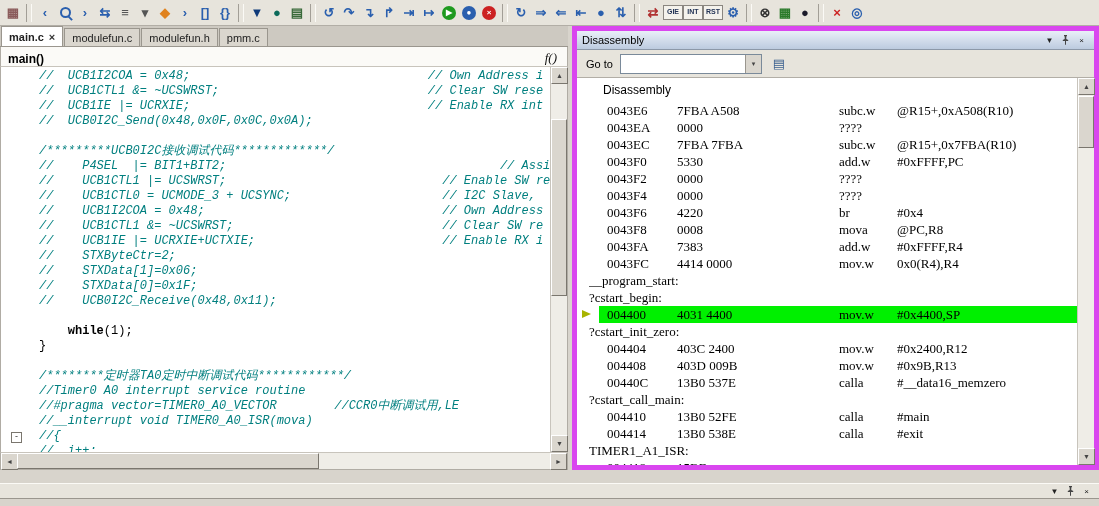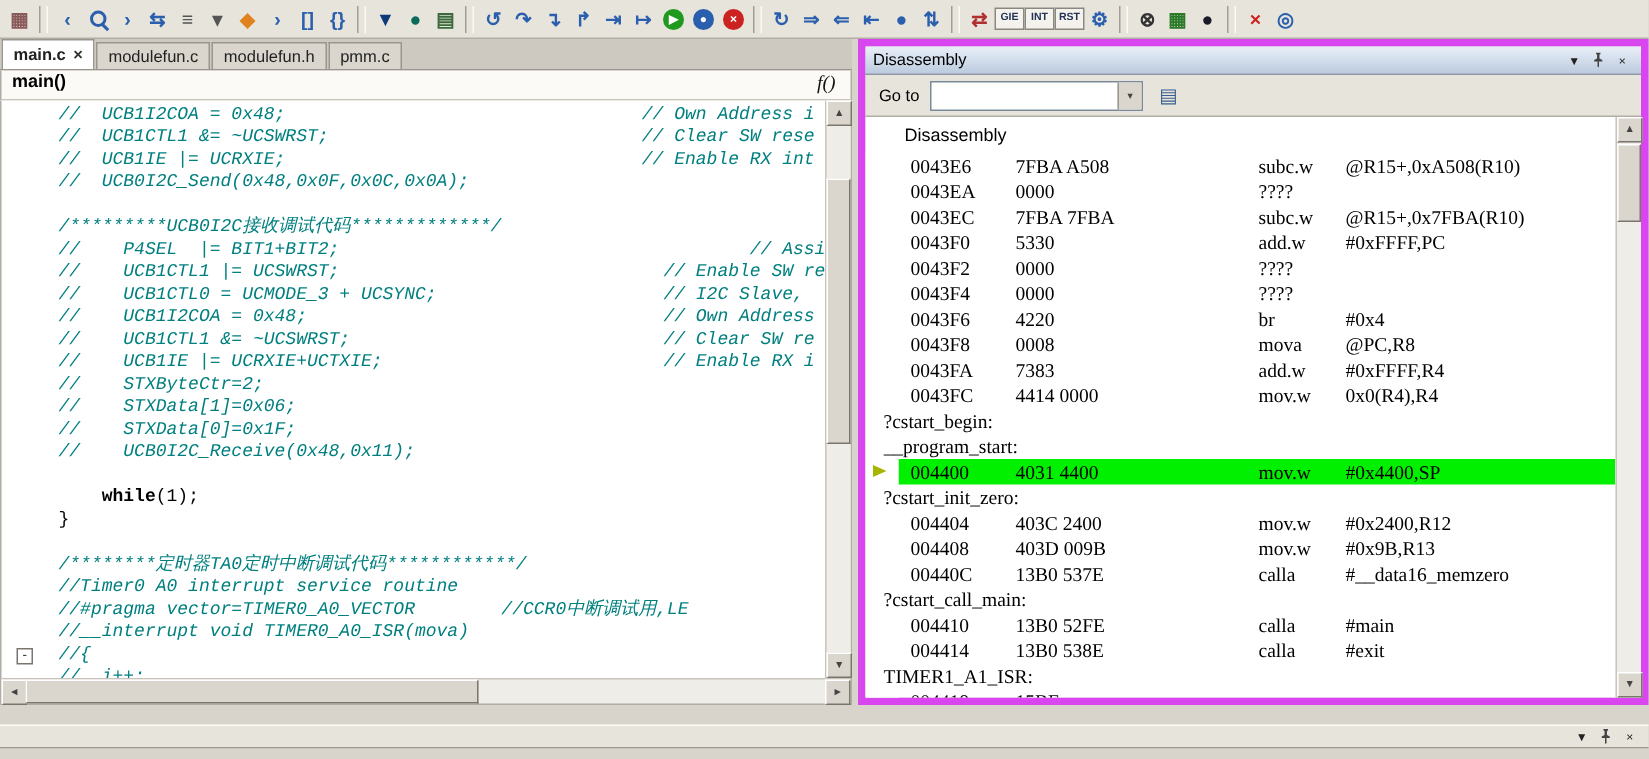--- a/index.html
+++ b/index.html
@@ -21,21 +21,21 @@
   .splitter{width:4px;flex:none;background:#D8D4CC}
   .right-pane{flex:1;display:flex;flex-direction:column;border:5px solid #d946ef;min-width:0}
 
   
   .tabbar{height:20px;background:#CDC9C1;display:flex;align-items:flex-end;padding-left:1px;border-bottom:1px solid #9A968E;flex:none}
   .tab{height:17px;padding:0 7px;display:flex;align-items:center;gap:5px;font-size:11px;background:#DAD6CE;border:1px solid #9A968E;border-bottom:none;margin-right:1px;color:#222;white-space:nowrap}
   .tab.active{background:#FFFFFF;font-weight:bold;height:19px}
   .tab-close{font-size:11px;font-weight:bold;color:#333;line-height:10px}
 
   
-  .funcbar{height:19px;background:#FBFAF7;border-left:1px solid #B0ACA4;border-right:1px solid #B0ACA4;border-bottom:1px solid #C8C4BC;display:flex;align-items:flex-start;justify-content:space-between;padding:0 7px;font-size:12px;flex:none}
+  .funcbar{height:19px;background:#FBFAF7;border-left:1px solid #B0ACA4;border-right:1px solid #B0ACA4;border-bottom:1px solid #C8C4BC;display:flex;align-items:flex-end;justify-content:space-between;padding:0 7px;font-size:12px;flex:none}
   .func-title{font-weight:bold}
   .fx-btn{font-family:"Liberation Serif",serif;font-style:italic;font-size:13px;padding:0 3px;color:#111}
 
   
   .editor-zone{flex:1;display:flex;min-height:0;border-left:1px solid #B0ACA4;border-right:1px solid #B0ACA4;background:#fff}
   .editor{flex:1;overflow:hidden;padding-top:2px;min-width:0}
   .line{height:15px;line-height:15px;display:flex;white-space:pre;font-family:"Liberation Mono","DejaVu Sans Mono",monospace;font-size:12px}
   .gutter{width:26px;flex:none;position:relative}
   .fold-box{position:absolute;left:10px;top:3px;width:9px;height:9px;border:1px solid #7A766E;background:#fff;font-size:9px;line-height:7px;text-align:center;color:#333;font-family:"Liberation Sans",sans-serif}
   .codetext{white-space:pre;padding-left:12px}
@@ -315,22 +315,22 @@
               <div class="dis-row"><span class="dis-margin"></span><span class="dis-content"><span class="col-addr">0043E6</span><span class="col-bytes">7FBA A508</span><span class="col-mn">subc.w</span><span class="col-op">@R15+,0xA508(R10)</span></span></div>
               <div class="dis-row"><span class="dis-margin"></span><span class="dis-content"><span class="col-addr">0043EA</span><span class="col-bytes">0000</span><span class="col-mn">????</span><span class="col-op"></span></span></div>
               <div class="dis-row"><span class="dis-margin"></span><span class="dis-content"><span class="col-addr">0043EC</span><span class="col-bytes">7FBA 7FBA</span><span class="col-mn">subc.w</span><span class="col-op">@R15+,0x7FBA(R10)</span></span></div>
               <div class="dis-row"><span class="dis-margin"></span><span class="dis-content"><span class="col-addr">0043F0</span><span class="col-bytes">5330</span><span class="col-mn">add.w</span><span class="col-op">#0xFFFF,PC</span></span></div>
               <div class="dis-row"><span class="dis-margin"></span><span class="dis-content"><span class="col-addr">0043F2</span><span class="col-bytes">0000</span><span class="col-mn">????</span><span class="col-op"></span></span></div>
               <div class="dis-row"><span class="dis-margin"></span><span class="dis-content"><span class="col-addr">0043F4</span><span class="col-bytes">0000</span><span class="col-mn">????</span><span class="col-op"></span></span></div>
               <div class="dis-row"><span class="dis-margin"></span><span class="dis-content"><span class="col-addr">0043F6</span><span class="col-bytes">4220</span><span class="col-mn">br</span><span class="col-op">#0x4</span></span></div>
               <div class="dis-row"><span class="dis-margin"></span><span class="dis-content"><span class="col-addr">0043F8</span><span class="col-bytes">0008</span><span class="col-mn">mova</span><span class="col-op">@PC,R8</span></span></div>
               <div class="dis-row"><span class="dis-margin"></span><span class="dis-content"><span class="col-addr">0043FA</span><span class="col-bytes">7383</span><span class="col-mn">add.w</span><span class="col-op">#0xFFFF,R4</span></span></div>
               <div class="dis-row"><span class="dis-margin"></span><span class="dis-content"><span class="col-addr">0043FC</span><span class="col-bytes">4414 0000</span><span class="col-mn">mov.w</span><span class="col-op">0x0(R4),R4</span></span></div>
+              <div class="dis-row label"><span class="dis-margin"></span><span class="dis-content"><span class="dis-label">__program_start:</span></span></div>
               <div class="dis-row label"><span class="dis-margin"></span><span class="dis-content"><span class="dis-label">?cstart_begin:</span></span></div>
-              <div class="dis-row label"><span class="dis-margin"></span><span class="dis-content"><span class="dis-label">__program_start:</span></span></div>
               <div class="dis-row"><span class="dis-margin"><span class="pc-arrow"></span></span><span class="dis-content hl"><span class="col-addr">004400</span><span class="col-bytes">4031 4400</span><span class="col-mn">mov.w</span><span class="col-op">#0x4400,SP</span></span></div>
               <div class="dis-row label"><span class="dis-margin"></span><span class="dis-content"><span class="dis-label">?cstart_init_zero:</span></span></div>
               <div class="dis-row"><span class="dis-margin"></span><span class="dis-content"><span class="col-addr">004404</span><span class="col-bytes">403C 2400</span><span class="col-mn">mov.w</span><span class="col-op">#0x2400,R12</span></span></div>
               <div class="dis-row"><span class="dis-margin"></span><span class="dis-content"><span class="col-addr">004408</span><span class="col-bytes">403D 009B</span><span class="col-mn">mov.w</span><span class="col-op">#0x9B,R13</span></span></div>
               <div class="dis-row"><span class="dis-margin"></span><span class="dis-content"><span class="col-addr">00440C</span><span class="col-bytes">13B0 537E</span><span class="col-mn">calla</span><span class="col-op">#__data16_memzero</span></span></div>
               <div class="dis-row label"><span class="dis-margin"></span><span class="dis-content"><span class="dis-label">?cstart_call_main:</span></span></div>
               <div class="dis-row"><span class="dis-margin"></span><span class="dis-content"><span class="col-addr">004410</span><span class="col-bytes">13B0 52FE</span><span class="col-mn">calla</span><span class="col-op">#main</span></span></div>
               <div class="dis-row"><span class="dis-margin"></span><span class="dis-content"><span class="col-addr">004414</span><span class="col-bytes">13B0 538E</span><span class="col-mn">calla</span><span class="col-op">#exit</span></span></div>
               <div class="dis-row label"><span class="dis-margin"></span><span class="dis-content"><span class="dis-label">TIMER1_A1_ISR:</span></span></div>
               <div class="dis-row"><span class="dis-margin"></span><span class="dis-content"><span class="col-addr">004418</span><span class="col-bytes">15BE</span><span class="col-mn"></span><span class="col-op"></span></span></div>

